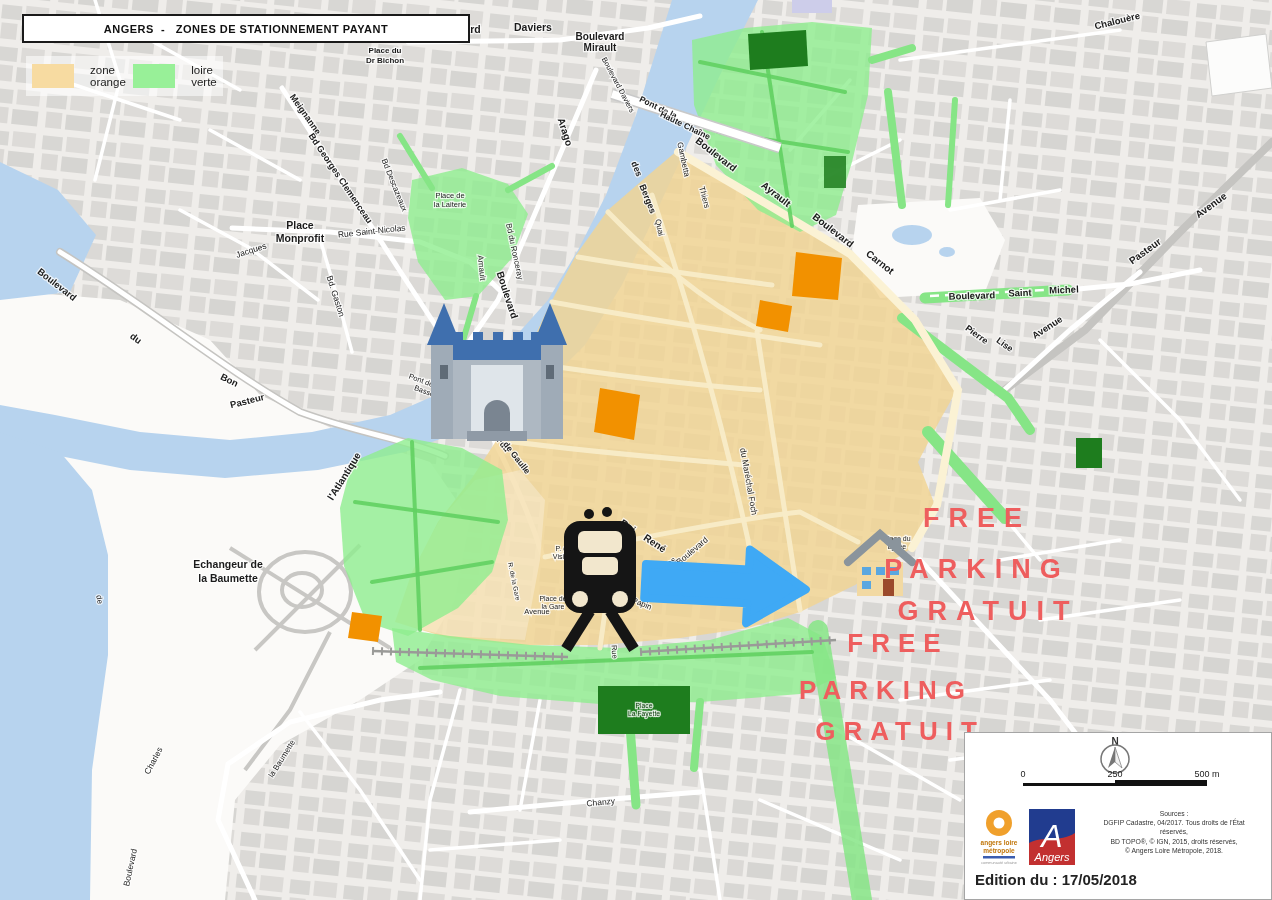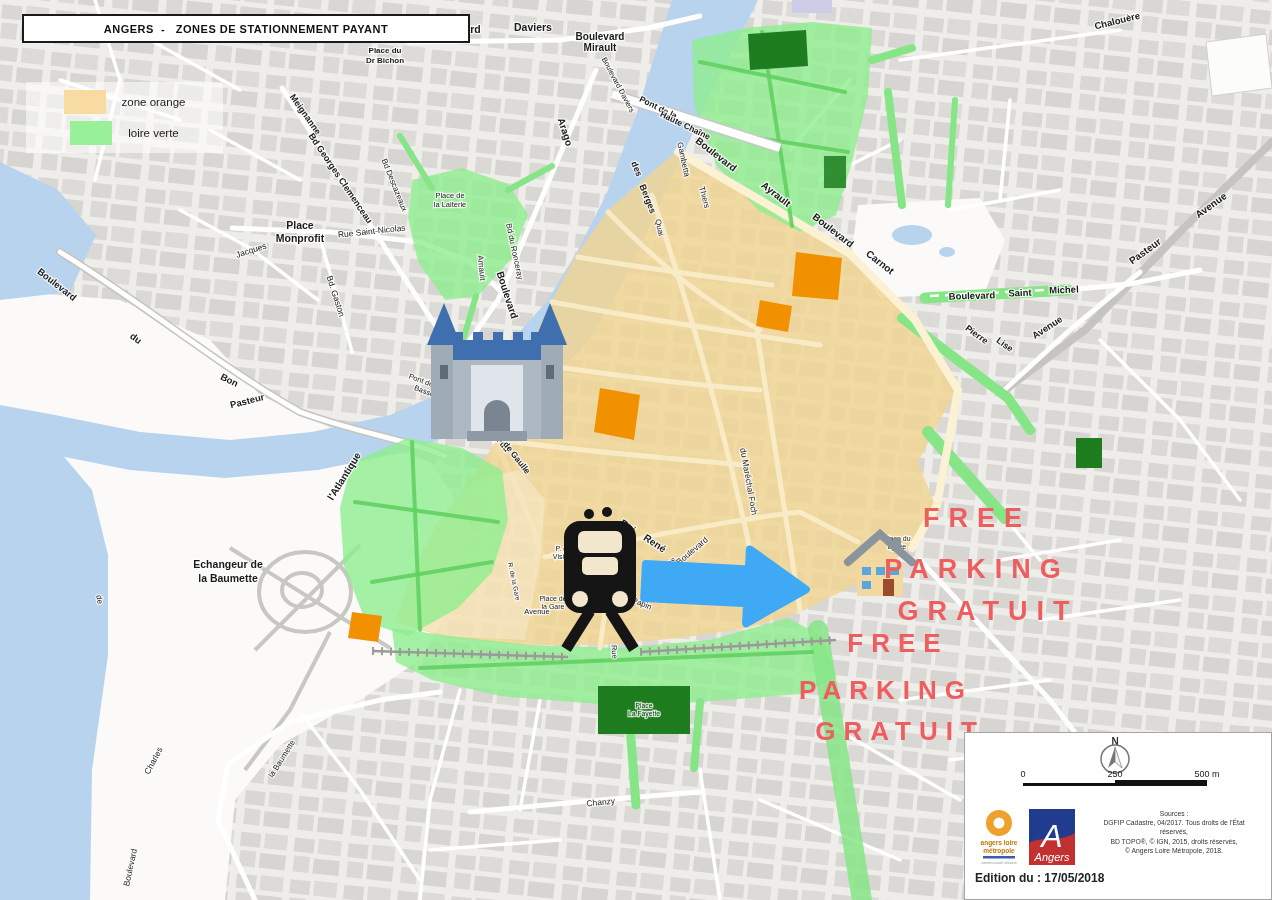--- a/index.html
+++ b/index.html
@@ -14,31 +14,31 @@
   .creamb{stroke:#fbf2d4;stroke-width:8;fill:none;stroke-linecap:round;}
   .gstreet{stroke:#62d062;stroke-width:4;fill:none;opacity:.9;stroke-linecap:round;}
   .gstrip{stroke:#86e586;fill:none;stroke-linecap:round;}
   .gdash{stroke:#ffffff;stroke-width:2.5;fill:none;stroke-dasharray:9 6;}
   .loop{stroke:#c8c7c4;stroke-width:4;fill:none;}
   .rail{stroke:#9a9a98;}
   .title-box{position:absolute;left:22px;top:14px;width:444px;height:25px;
     background:#ffffff;border:2px solid #1a1a1a;display:flex;align-items:center;
     justify-content:center;font-size:11px;font-weight:bold;letter-spacing:.5px;
     color:#111;white-space:pre;}
-  .legend{position:absolute;left:26px;top:82px;width:185px;padding:8px 6px;
-    background:rgba(255,255,255,.55);display:flex;flex-direction:column;gap:7px;align-items:center;}
+  .legend{position:absolute;left:26px;top:56px;width:185px;padding:8px 6px;
+    background:rgba(255,255,255,.55);display:flex;flex-direction:row;gap:7px;}
   .legend-row{display:flex;align-items:center;gap:16px;}
   .swatch{width:42px;height:24px;flex:0 0 auto;}
   .legend-label{font-size:11.5px;color:#1c1c1c;}
   .info-box{position:absolute;left:964px;top:732px;width:306px;height:166px;
     background:#ffffff;border:1px solid #a5a5a5;}
   .sources{position:absolute;left:116px;top:76px;width:186px;font-size:6.8px;
     line-height:1.35;text-align:center;color:#333;}
   .sources span{display:block;}
-  .edition{position:absolute;left:10px;top:138px;font-size:12px;font-weight:bold;color:#222;}
+  .edition{position:absolute;left:10px;top:138px;font-size:15px;font-weight:bold;color:#222;}
 </style>
 </head>
 <body>
 
 <div id="stage">
 
 <svg id="map" width="1272" height="900" viewBox="0 0 1272 900">
   <defs>
     <pattern id="cityblocks" width="54" height="42" patternUnits="userSpaceOnUse" patternTransform="rotate(6)">
       <rect width="54" height="42" fill="#efedea"></rect>

